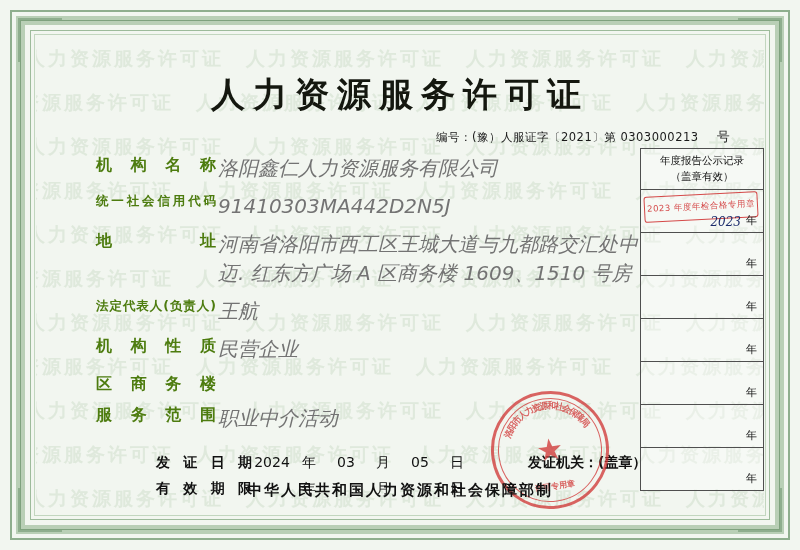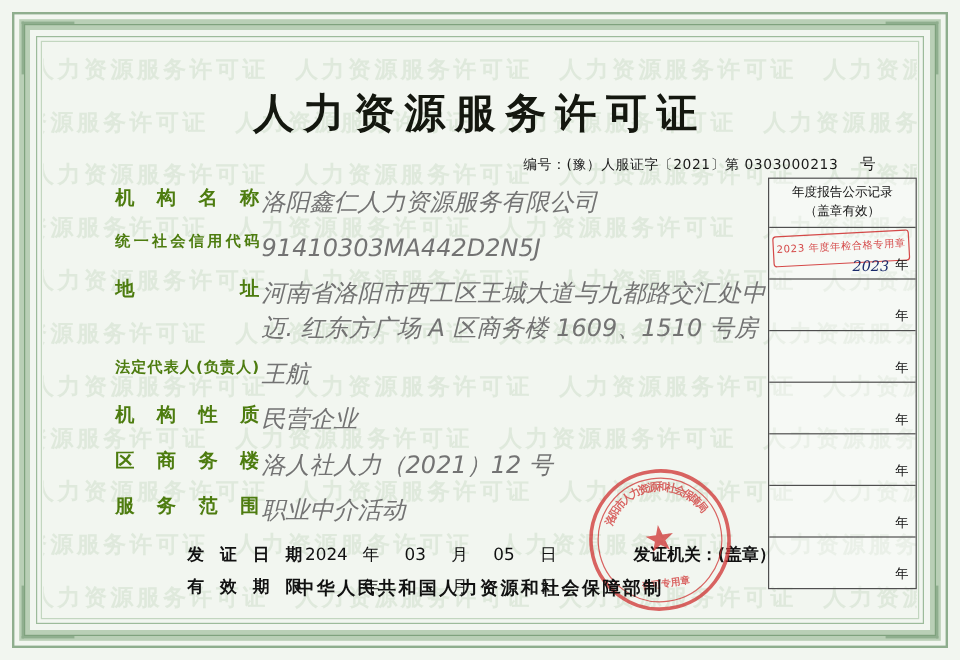--- a/index.html
+++ b/index.html
@@ -373,21 +373,20 @@
         <div class="row">
           <div class="lbl small">法定代表人(负责人)</div>
           <div class="val">王航</div>
         </div>
         <div class="row">
           <div class="lbl">机构性质</div>
           <div class="val">民营企业</div>
         </div>
         <div class="row">
           <div class="lbl">区商务楼</div>
-          <div class="val">洛人社人力（2021）12 号</div>
         </div>
         <div class="row">
           <div class="lbl">服务范围</div>
           <div class="val">职业中介活动</div>
         </div>
       </div>
 
     <div class="daterow">
       <div class="dline">
         <span class="dlbl">发证日期</span>

